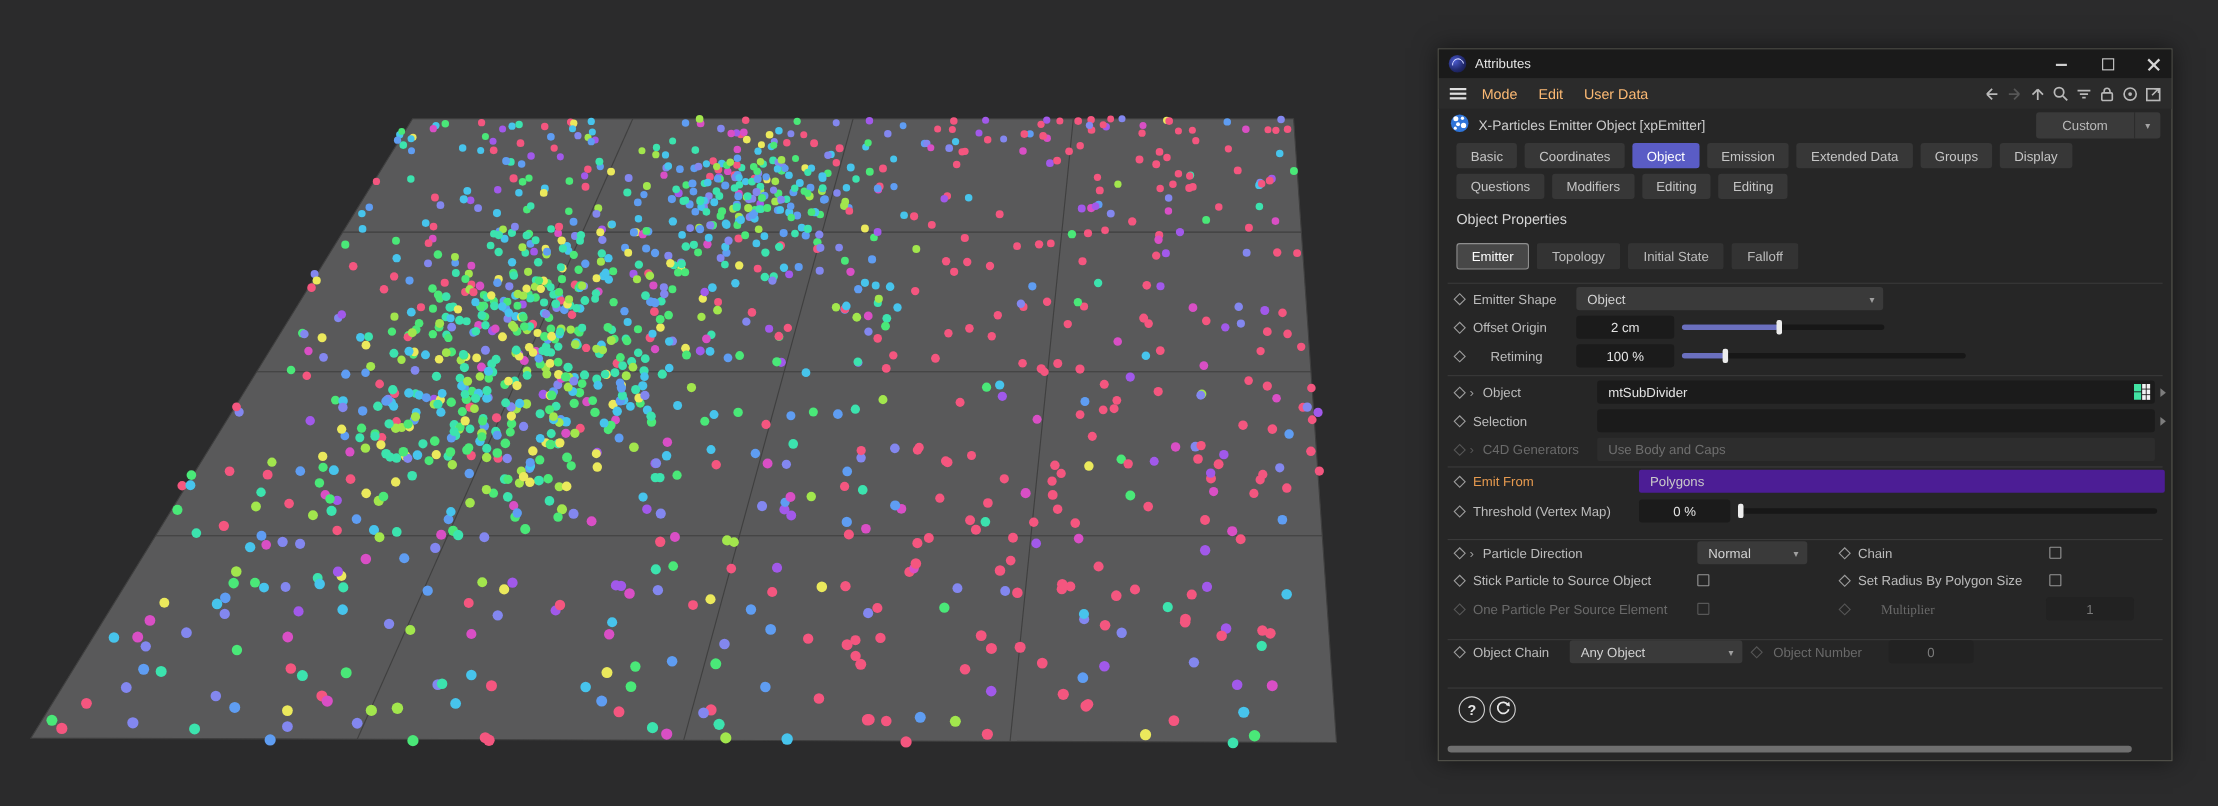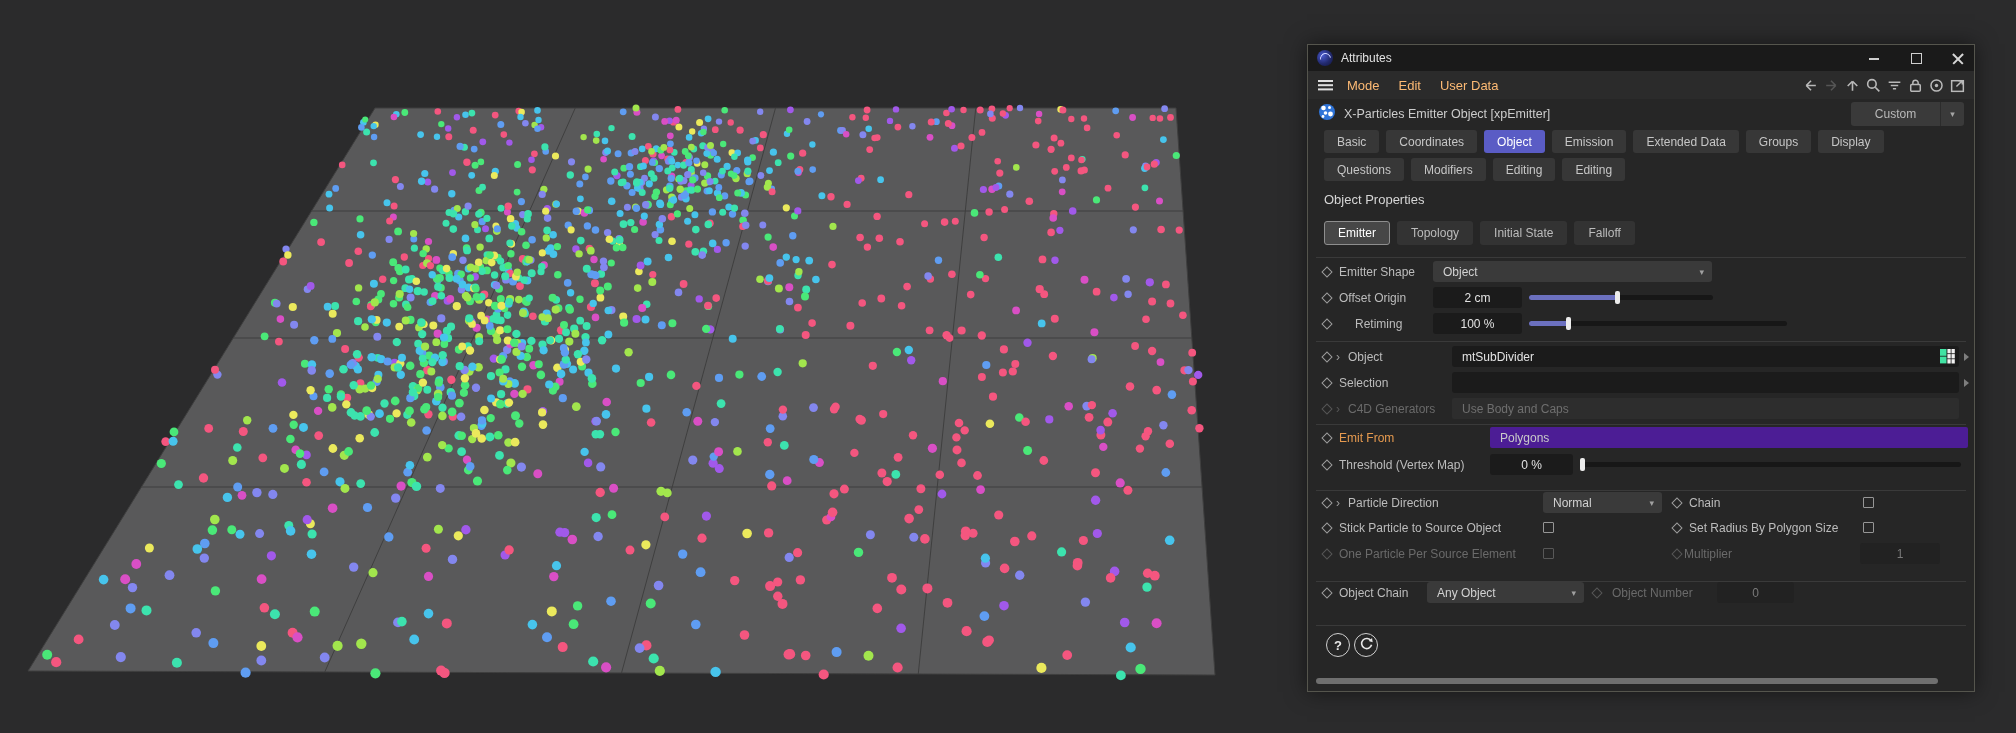--- a/index.html
+++ b/index.html
@@ -1730,21 +1730,21 @@
         <div class="handle" style="left: calc(0% - 2px);"></div>
     </div>
   </div>
 
   <div class="divider" style="top:445px;"></div>
 
   <div class="prow" style="top:447px;">
     <span class="diamond"></span>
     <span class="expander">›</span>
     <span class="plabel" style="left:40px;">Particle Direction</span>
-    <div class="dropdown" style="left:235px;width:119px;">
+    <div class="dropdown" style="left:235px;width:100px;">
         <span>Normal</span>
       </div>
     <span class="diamond" style="left:365px;"></span>
     <span class="plabel" style="left:381px;">Chain</span>
     <span class="cb" style="left:555px;"></span>
   </div>
 
   <div class="prow" style="top:472px;">
     <span class="diamond"></span>
     <span class="plabel" style="left:31px;">Stick Particle to Source Object</span>
@@ -1752,21 +1752,21 @@
     <span class="diamond" style="left:365px;"></span>
     <span class="plabel" style="left:381px;">Set Radius By Polygon Size</span>
     <span class="cb" style="left:555px;"></span>
   </div>
 
   <div class="prow dim" style="top:498px;">
     <span class="diamond dim"></span>
     <span class="plabel dim" style="left:31px;">One Particle Per Source Element</span>
     <span class="cb dim" style="left:235px;"></span>
     <span class="diamond dim" style="left:365px;"></span>
-    <span class="plabel dim" style="left:376px;">Multiplier</span>
+    <span class="plabel dim" style="left:402px;font-family:Liberation Serif, serif;">Multiplier</span>
     <div class="inputbox disabled" style="left:552px;width:80px;">
         <span>1</span>
       </div>
   </div>
 
   <div class="divider" style="top:536px;"></div>
 
   <div class="prow" style="top:537px;">
     <span class="diamond"></span>
     <span class="plabel" style="left:31px;">Object Chain</span>

